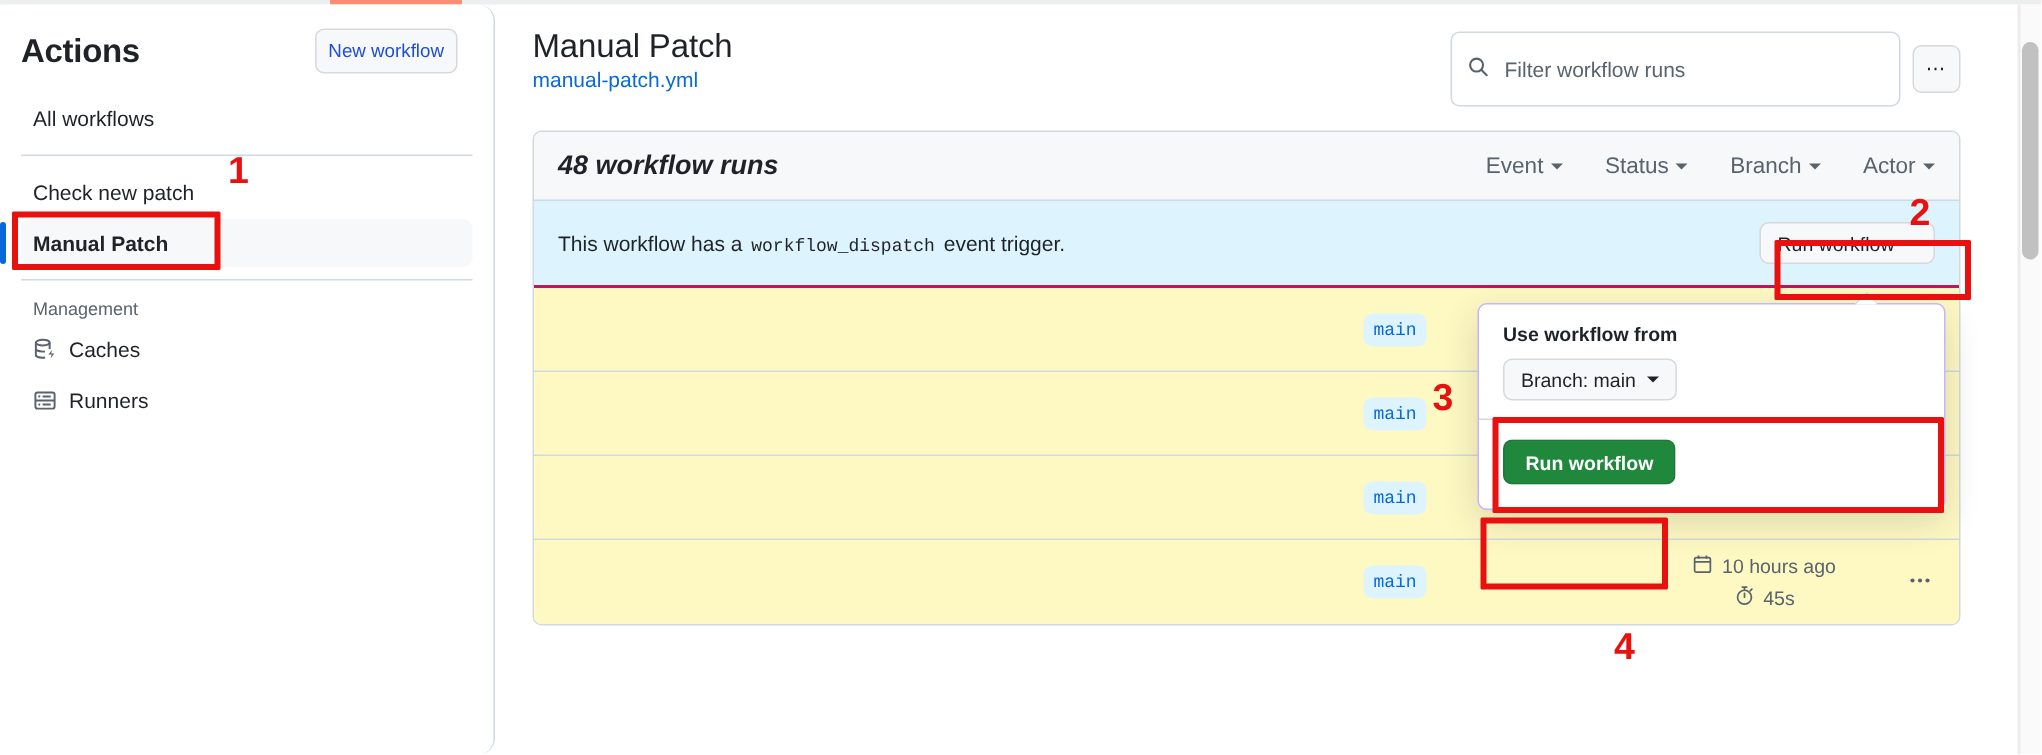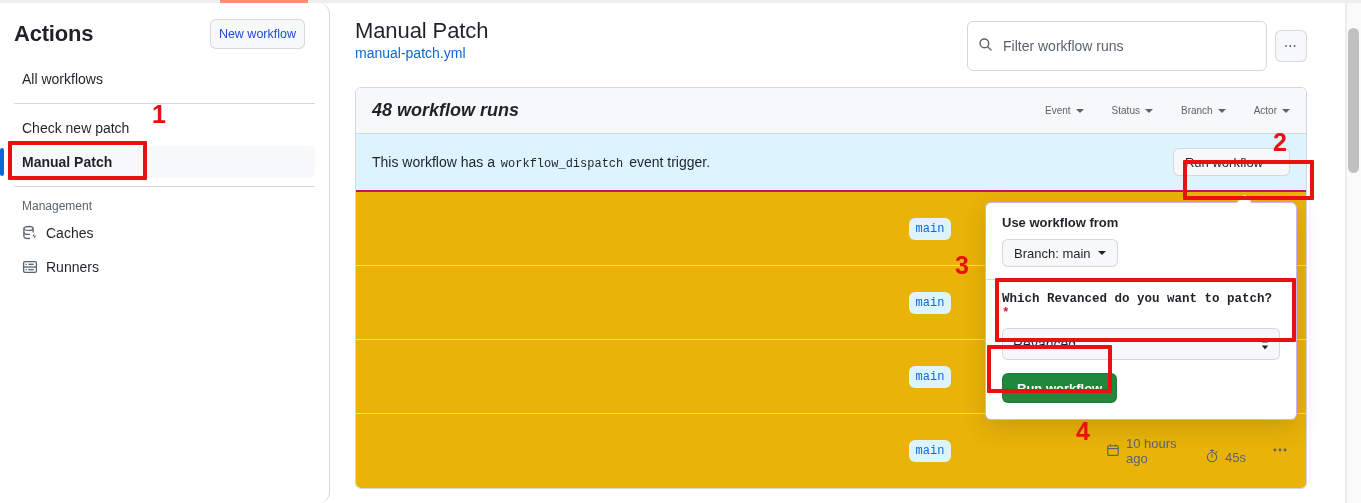--- a/index.html
+++ b/index.html
@@ -115,21 +115,21 @@
     background: #ffffff; overflow: hidden;
   }
   .runs-header {
     display: flex; align-items: center; justify-content: space-between;
     background: #f6f8fa; border-bottom: 1px solid #d1d9e0;
     padding: 0 16px; height: 46px;
   }
   .runs-count { font-size: 18px; font-weight: 600; color: #1f2328; font-style: italic; }
   .runs-filters { display: flex; align-items: center; gap: 28px; }
   .runs-filter {
-    font-size: 10px; color: #59636e; cursor: pointer;
+    font-size: 15px; color: #59636e; cursor: pointer;
     display: inline-flex; align-items: center; gap: 5px;
   }
   .caret {
     width: 0; height: 0; border-left: 4px solid transparent;
     border-right: 4px solid transparent; border-top: 4px solid currentColor;
     display: inline-block;
   }
 
   .dispatch-banner {
     background: #ddf4ff; border-bottom: 2px solid #be185d;
@@ -143,37 +143,37 @@
   }
   .run-workflow-btn {
     display: inline-flex; align-items: center; gap: 7px;
     background: #f6f8fa; border: 1px solid rgba(31,35,40,0.15);
     border-radius: 6px; height: 28px; padding: 0 11px;
     font-size: 13px; color: #1f2328; cursor: pointer;
   }
 
   
   .run-row {
-    height: 74px; border-bottom: 1px solid #d1d9e0;
+    height: 56px; border-bottom: 1px solid #d1d9e0;
     display: flex; align-items: center; padding: 0 16px;
-    position: relative; background:#eab308;
+    position: relative; background:#fef9c3;
   }
   .run-row:last-child { border-bottom: none; }
   .run-left { flex: 1; }
   .branch-badge {
     font-family: "Liberation Mono", monospace; font-size: 12px;
     color: #0969da; background: #ddf4ff; border-radius: 6px;
     padding: 2px 7px; line-height: 18px;
   }
   .run-mid { width: 300px; display:flex; justify-content:center; }
   .run-right {
     width: 210px; display: flex; align-items: center;
     justify-content: flex-end; gap: 24px;
   }
-  .run-times { display: flex; gap: 4px; align-items:flex-end; width: 140px; }
+  .run-times { display: flex; flex-direction: column; gap: 4px; align-items:center; width: 140px; }
   .run-time-line {
     display: flex; align-items: center; gap: 6px;
     font-size: 13px; color: #59636e;
   }
   .run-time-line svg { flex: 0 0 14px; }
   .row-kebab { color:#59636e; cursor:pointer; padding: 0 2px; }
 
   
   .popup {
     position: absolute; left: 985px; top: 202px;
@@ -472,37 +472,20 @@
     <div class="popup-section">
       <div class="popup-label">Use workflow from</div>
       <div class="branch-select">
         <span>Branch: main</span>
         <span class="caret"></span>
       </div>
     </div>
 
     <div class="popup-divider"></div>
 
-    <div class="input-section">
-      <label class="input-label">
-        <span>Which Revanced do you want to patch?</span>
-        <span class="req-star">*</span>
-      </label>
-      <div class="select-wrap">
-        <select class="native-select">
-          <option>Revanced</option>
-        </select>
-        <span class="select-arrows">
-          <svg width="12" height="16" viewBox="0 0 12 16" fill="#1f2328">
-            <path d="M6 2.4 L9.2 6.4 L2.8 6.4 Z"></path>
-            <path d="M6 13.6 L2.8 9.6 L9.2 9.6 Z"></path>
-          </svg>
-        </span>
-      </div>
-    </div>
 
     <div class="popup-footer">
       <button class="green-btn">Run workflow</button>
     </div>
   </div>
 
   <div class="anno-box" style="left:8px; top:141px; width:139px; height:39px;"></div>
   <div class="anno-num" style="left:152px; top:102px;">1</div>
 
   <div class="anno-box" style="left:1183px; top:160px; width:131px; height:40px;"></div>

